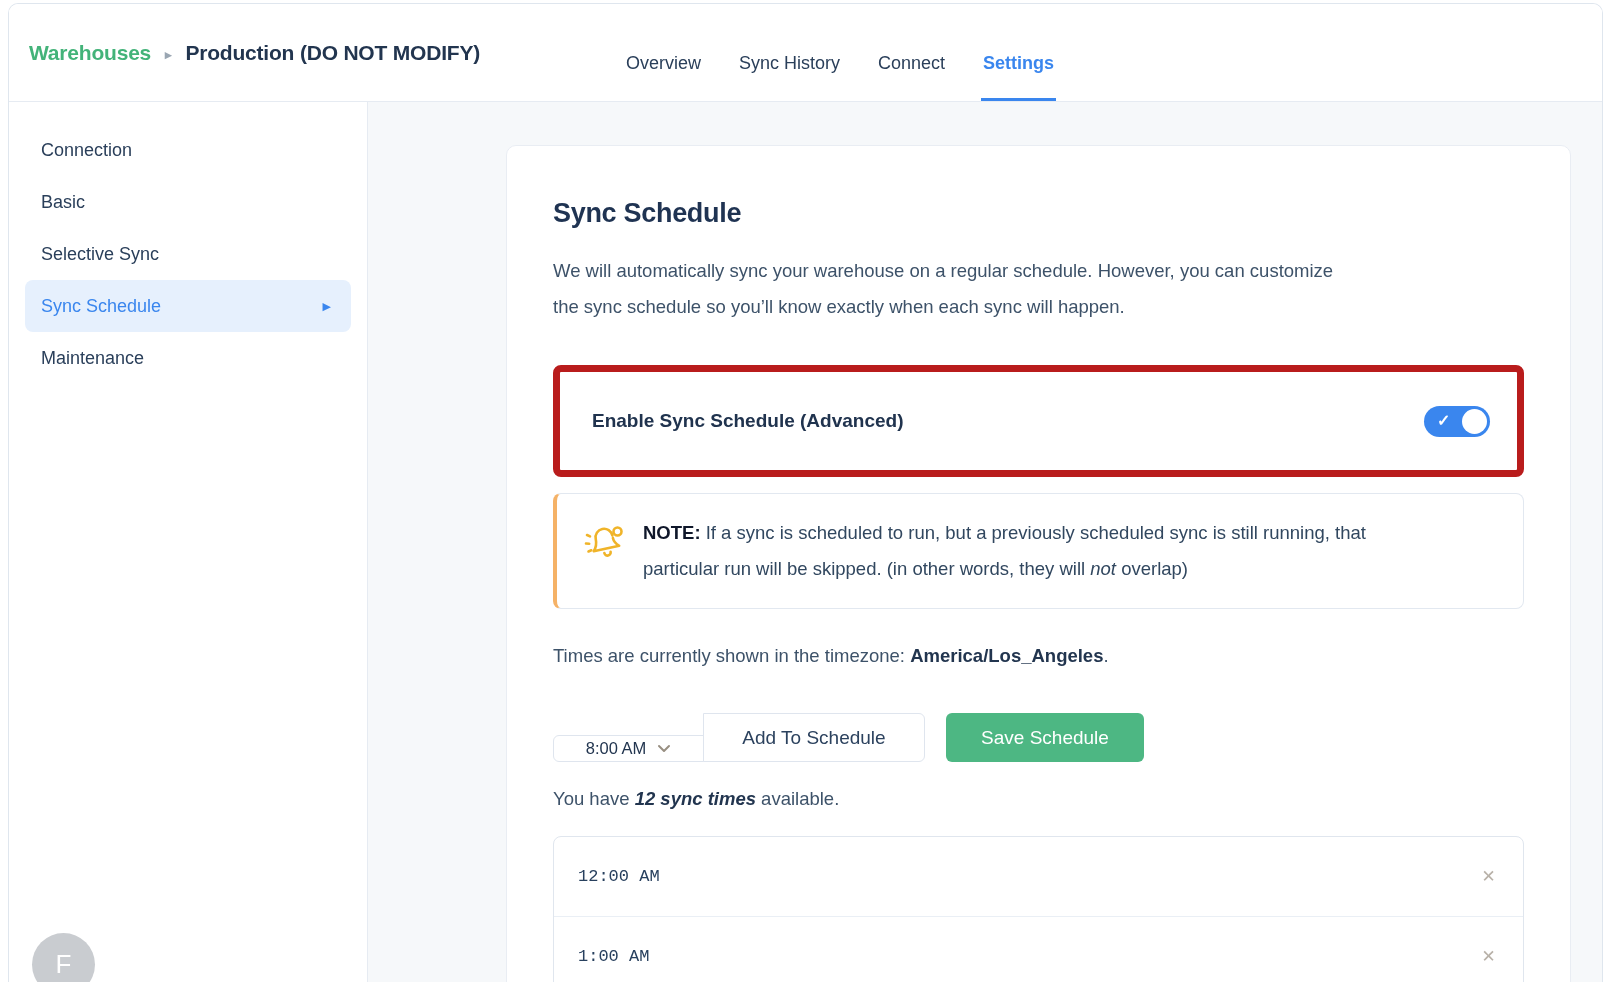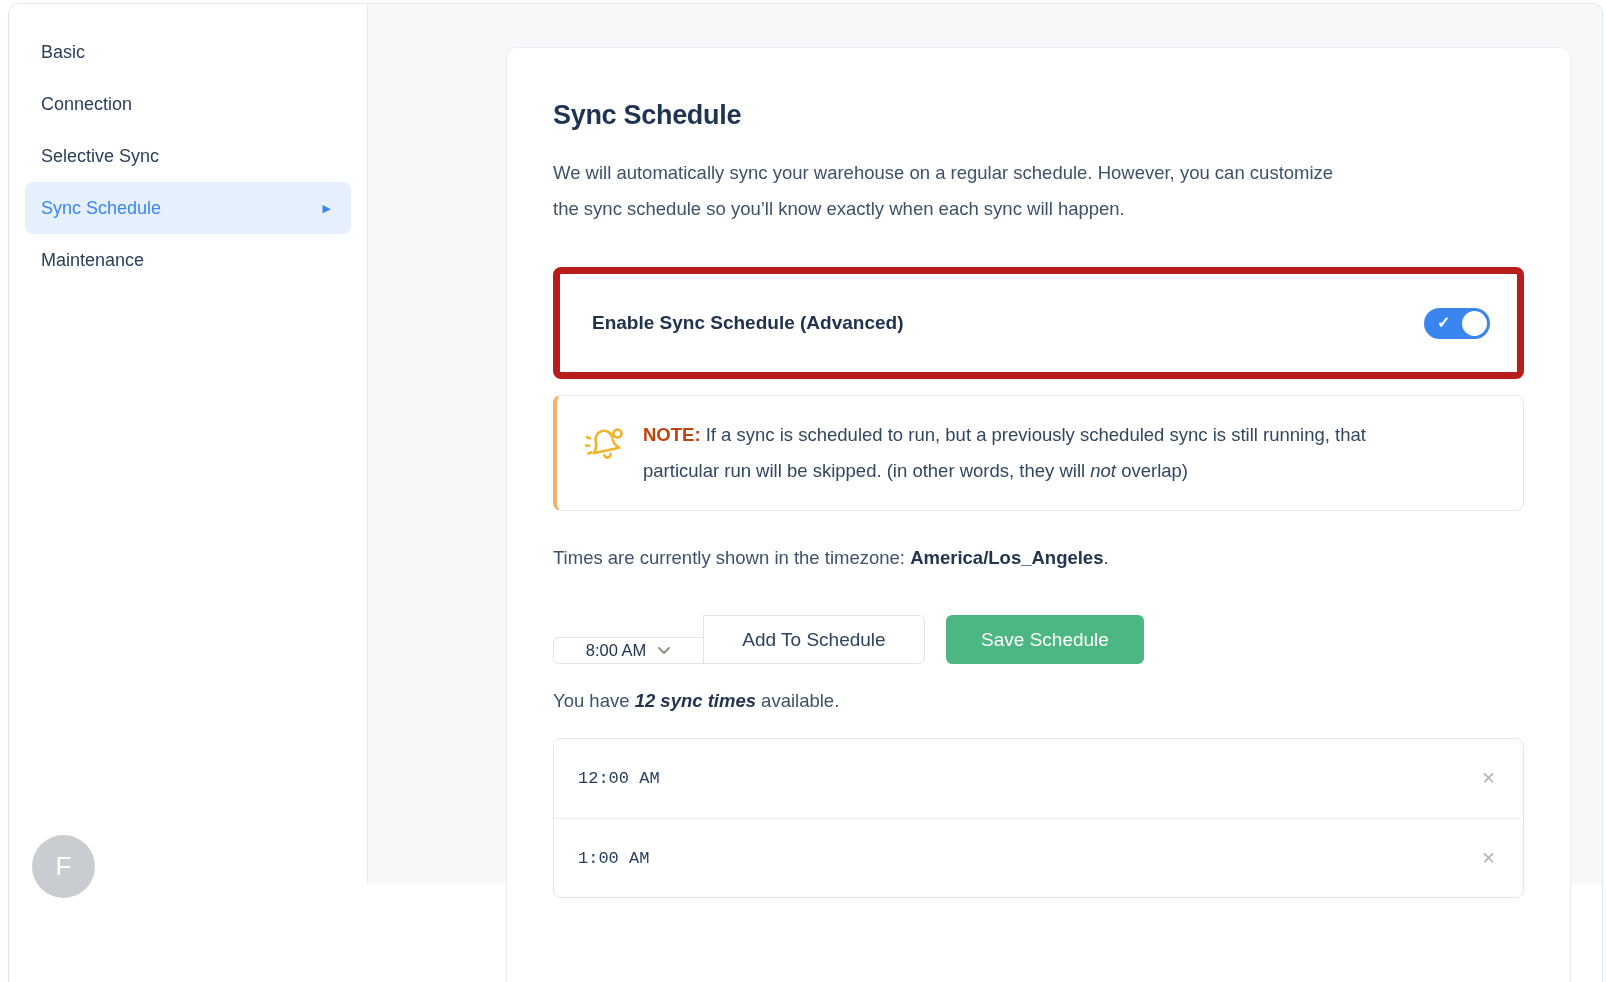--- a/index.html
+++ b/index.html
@@ -44,21 +44,21 @@
   .enable-label{font-size:19px;font-weight:700;color:#20334e;}
   .toggle{margin-left:auto;width:66px;height:31px;border-radius:17px;background:#3a86ee;
           position:relative;display:flex;align-items:center;cursor:pointer;}
   .toggle-check{color:#fff;font-size:16px;font-weight:700;margin-left:13px;line-height:1;}
   .toggle-knob{position:absolute;right:3px;top:3px;width:25px;height:25px;background:#fff;border-radius:50%;}
 
   .note-box{margin-top:16px;border:1px solid #e2e8f0;border-left:4px solid #f5b267;border-radius:8px;
             padding:21px 30px 21px 26px;display:flex;align-items:flex-start;}
   .bell-wrap{flex:none;margin-top:7px;}
   .note-text{margin-left:14px;font-size:18.5px;line-height:36px;color:#31475f;max-width:800px;}
-  .note-label{font-weight:800;color:#c2410c;}
+  .note-label{font-weight:800;color:#0f172a;}
   .note-italic{font-style:italic;text-align:center;}
 
   .tz{margin-top:36px;font-size:18.5px;color:#3d5269;}
   .tz-zone{font-weight:700;color:#22354f;}
 
   .controls{margin-top:46px;display:flex;height:49px;}
   .time-select{width:151px;border:1px solid #dfe5ee;border-radius:6px 0 0 6px;background:#fff;
                display:flex;align-items:center;justify-content:center;gap:11px;
                font-size:16.5px;color:#22354f;cursor:pointer;margin-top:22px;}
   .add-btn{width:222px;border:1px solid #dfe5ee;border-left:1px solid #dfe5ee;margin-left:-1px;
@@ -74,29 +74,42 @@
   .time-row{height:79px;display:flex;align-items:center;padding:0 28px 0 24px;
             font-size:17px;color:#28405e;font-family:Liberation Mono, monospace;}
   .time-row + .time-row{border-top:1px solid #eaeff5;}
   .row-close{margin-left:auto;color:#b8b1a8;font-size:21px;line-height:1;cursor:pointer;}
 </style>
 </head>
 <body>
 
 <div class="window">
 
+  <div class="header">
+    <div class="breadcrumb">
+      <span class="crumb-root">Warehouses</span>
+      <span class="crumb-sep">▸</span>
+      <span class="crumb-current">Production (DO NOT MODIFY)</span>
+    </div>
+    <div class="tabs">
+      <div class="tab">Overview</div>
+      <div class="tab">Sync History</div>
+      <div class="tab">Connect</div>
+      <div class="tab active">Settings</div>
+    </div>
+  </div>
 
   <div class="page-body">
 
     <div class="sidebar">
       <div class="side-item">
-        <span>Basic</span>
+        <span>Connection</span>
       </div>
       <div class="side-item">
-        <span>Connection</span>
+        <span>Basic</span>
       </div>
       <div class="side-item">
         <span>Selective Sync</span>
       </div>
       <div class="side-item active">
         <span>Sync Schedule</span>
         <span class="side-arrow">▶</span>
       </div>
       <div class="side-item">
         <span>Maintenance</span>

